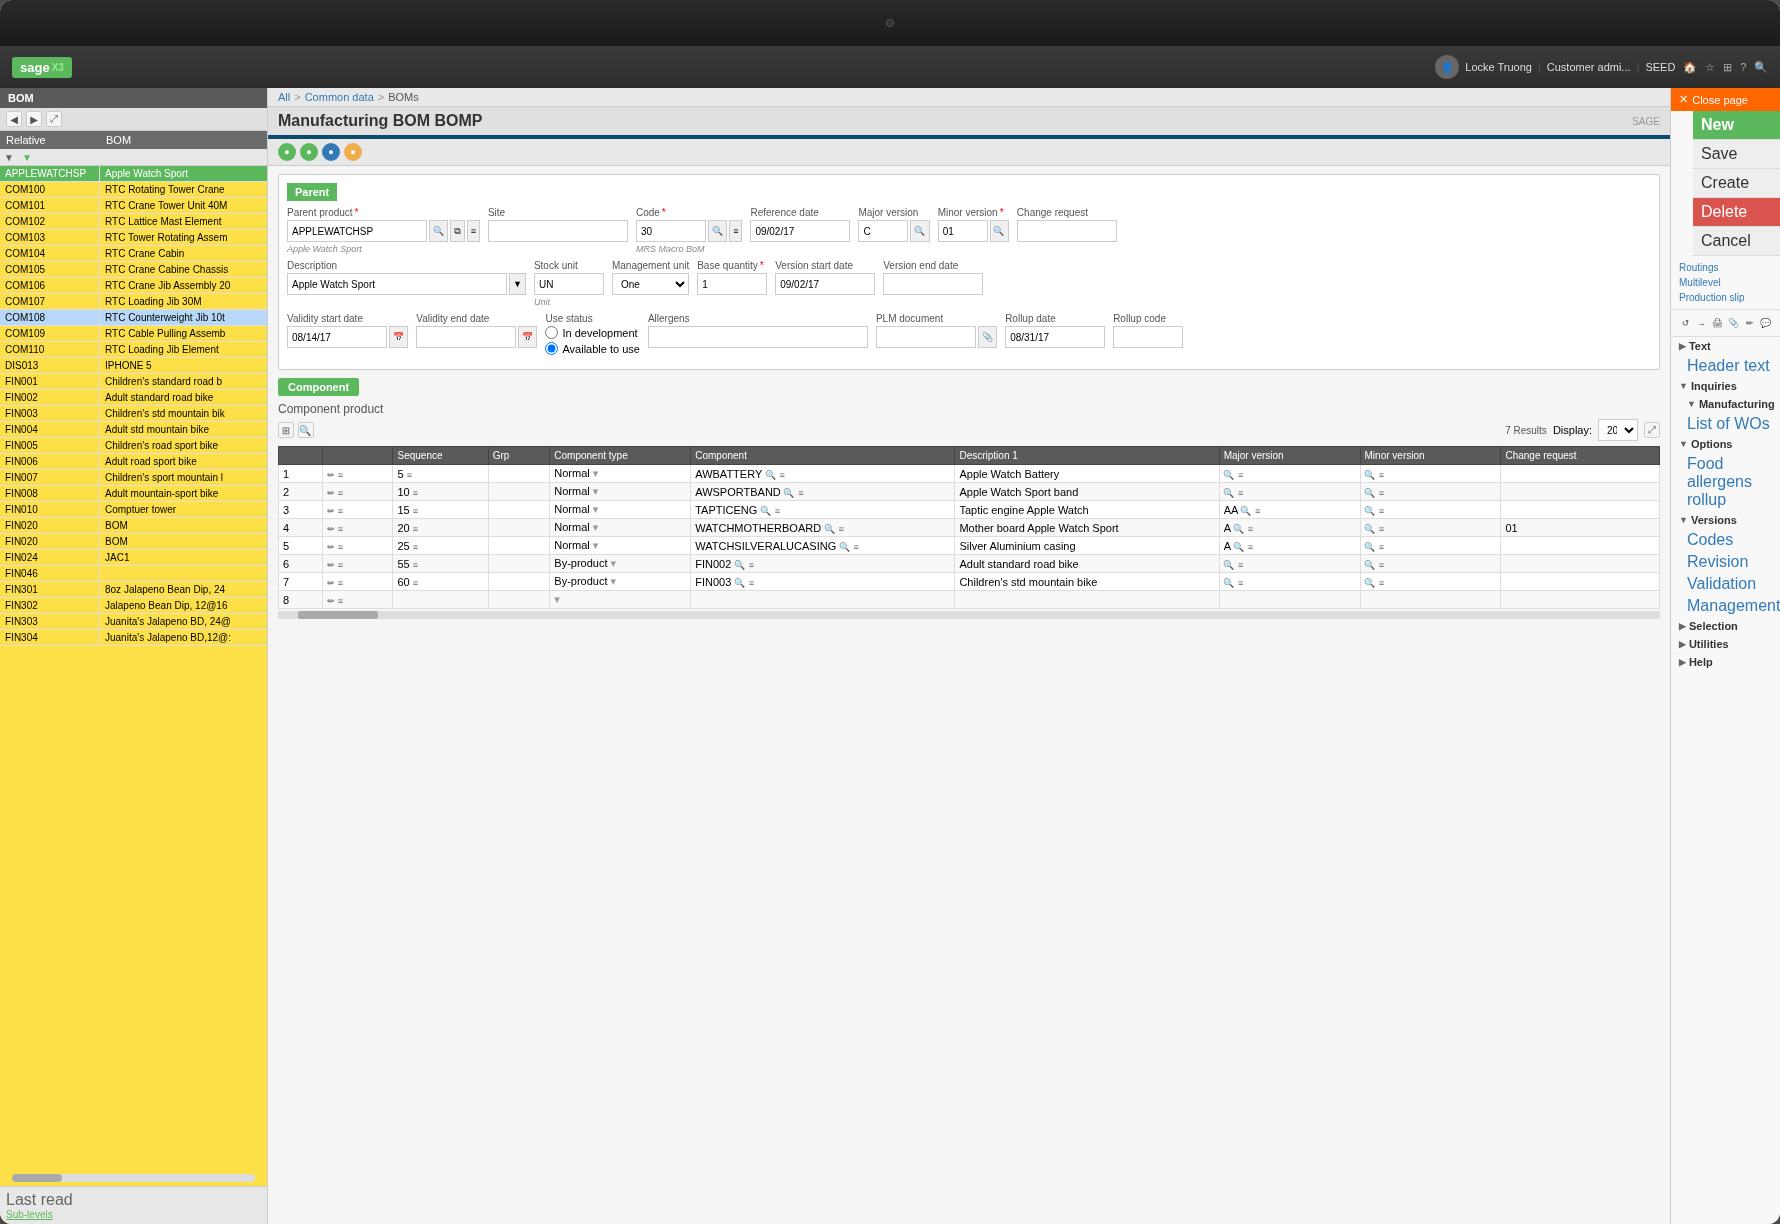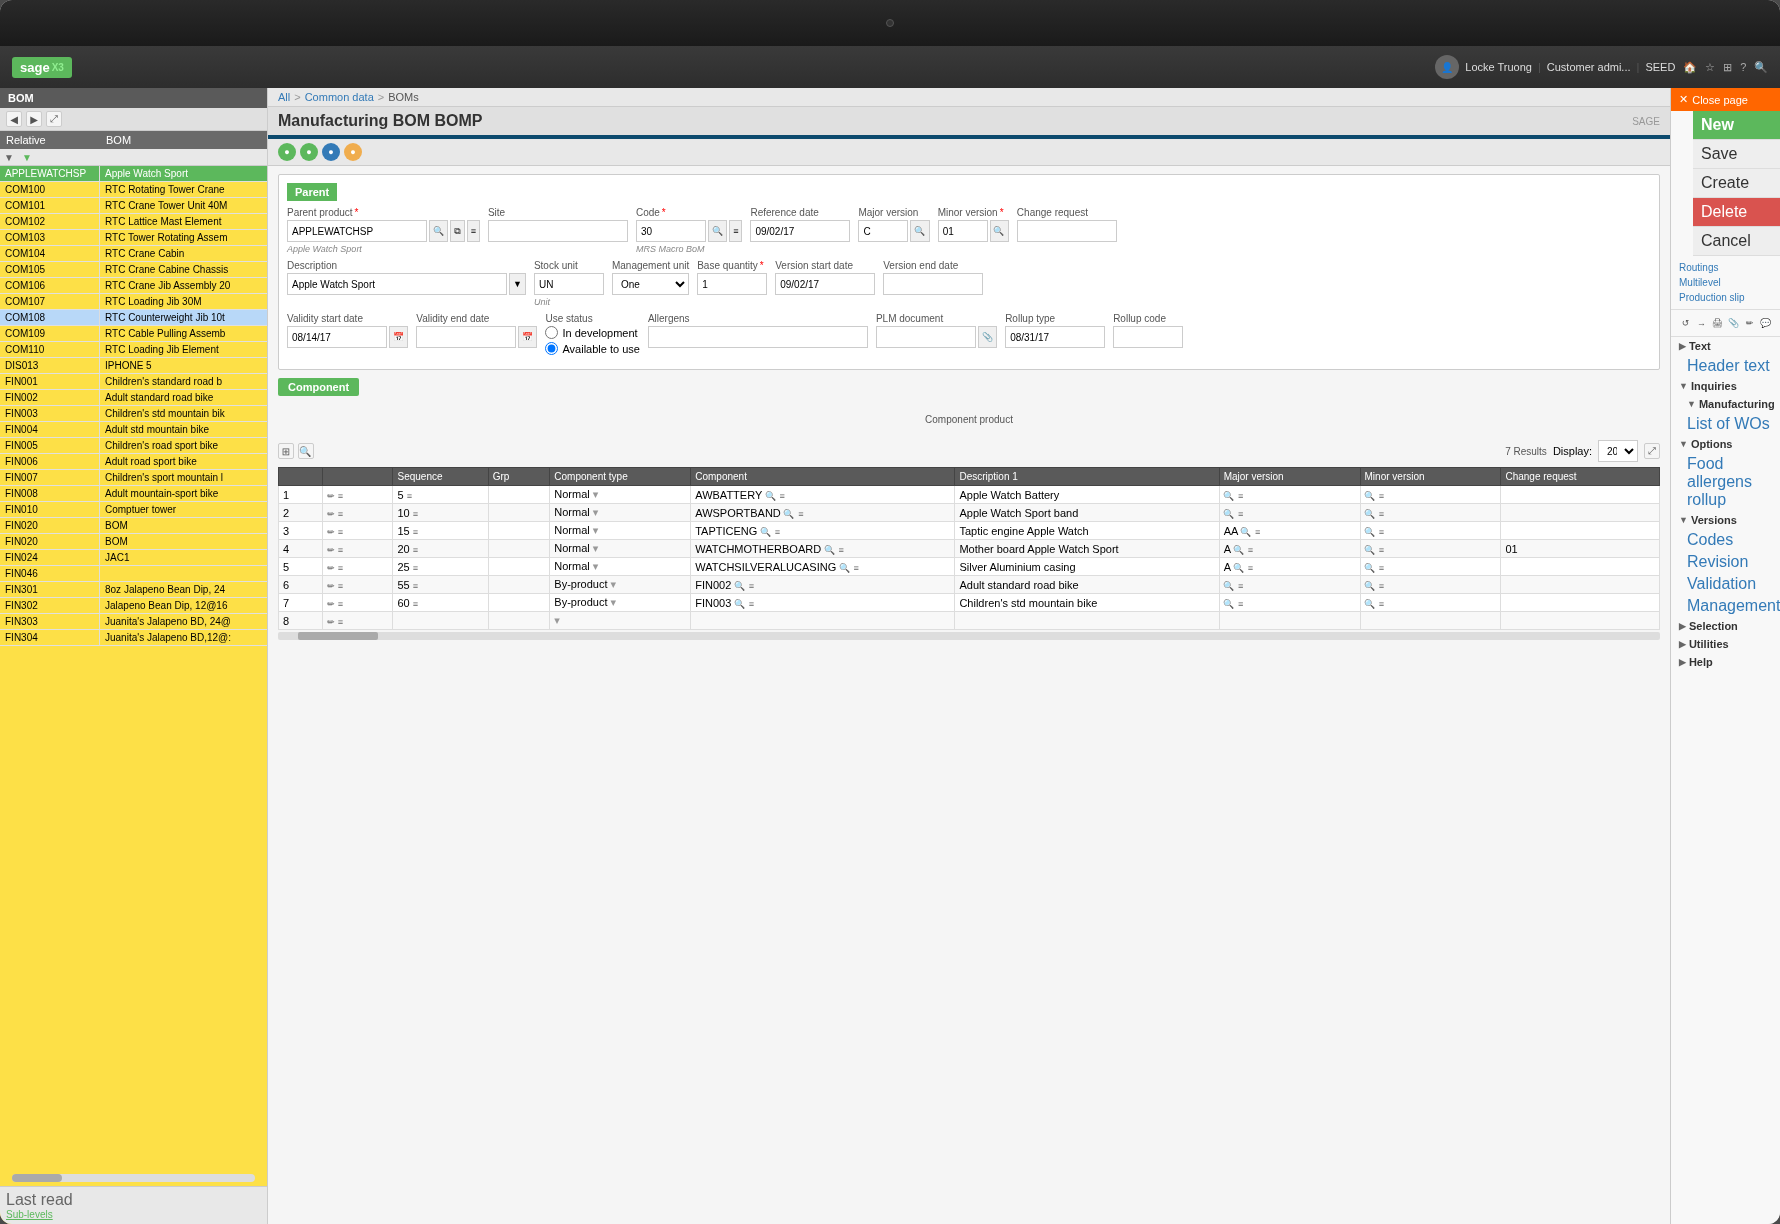--- a/index.html
+++ b/index.html
@@ -84,21 +84,21 @@
     .input-hint { font-size: 9px; color: #888; font-style: italic; }
     .form-select { border: 1px solid #ccc; background: white; padding: 2px 4px; font-size: 10px; height: 22px; }
     .radio-group { display: flex; flex-direction: column; gap: 3px; }
     .radio-item { display: flex; align-items: center; gap: 4px; font-size: 10px; }
     .radio-item input { margin: 0; }
     
     
     .component-section { margin-top: 6px; }
     .component-header { background: #5cb85c; color: white; padding: 3px 10px; font-weight: bold; font-size: 11px; border-radius: 2px; display: inline-block; }
     .component-toolbar { display: flex; align-items: center; gap: 4px; padding: 4px 0; }
-    .component-table-header { font-size: 10px; color: #555; margin: 14px 0; text-align: center; }
+    .component-table-header { font-size: 12px; color: #555; margin: 2px 0; }
     
     
     .data-table { width: 100%; border-collapse: collapse; font-size: 10px; }
     .data-table th { background: #5a5a5a; color: white; padding: 3px 4px; text-align: left; border: 1px solid #444; font-size: 10px; font-weight: normal; }
     .data-table td { padding: 2px 4px; border: 1px solid #ddd; background: white; }
     .data-table tr:nth-child(even) td { background: #f8f8f8; }
     .table-icon { color: #666; font-size: 9px; cursor: pointer; }
     .table-results { font-size: 10px; color: #555; text-align: right; padding: 2px 0; }
     .table-container { overflow-x: auto; }
     
@@ -478,21 +478,21 @@
               <div class="form-input form-input-xl"></div>
             </div>
             <div class="form-group">
               <div class="form-label">PLM document</div>
               <div class="input-with-btns">
                 <div class="form-input form-input-med"></div>
                 <div class="input-btn">📎</div>
               </div>
             </div>
             <div class="form-group">
-              <div class="form-label">Rollup type</div>
+              <div class="form-label">Rollup date</div>
               <div class="form-input form-input-med">08/31/17</div>
             </div>
             <div class="form-group">
               <div class="form-label">Rollup code</div>
               <div class="form-input form-input-sm"></div>
             </div>
           </div>
         </div>
 
         <div class="component-section">

